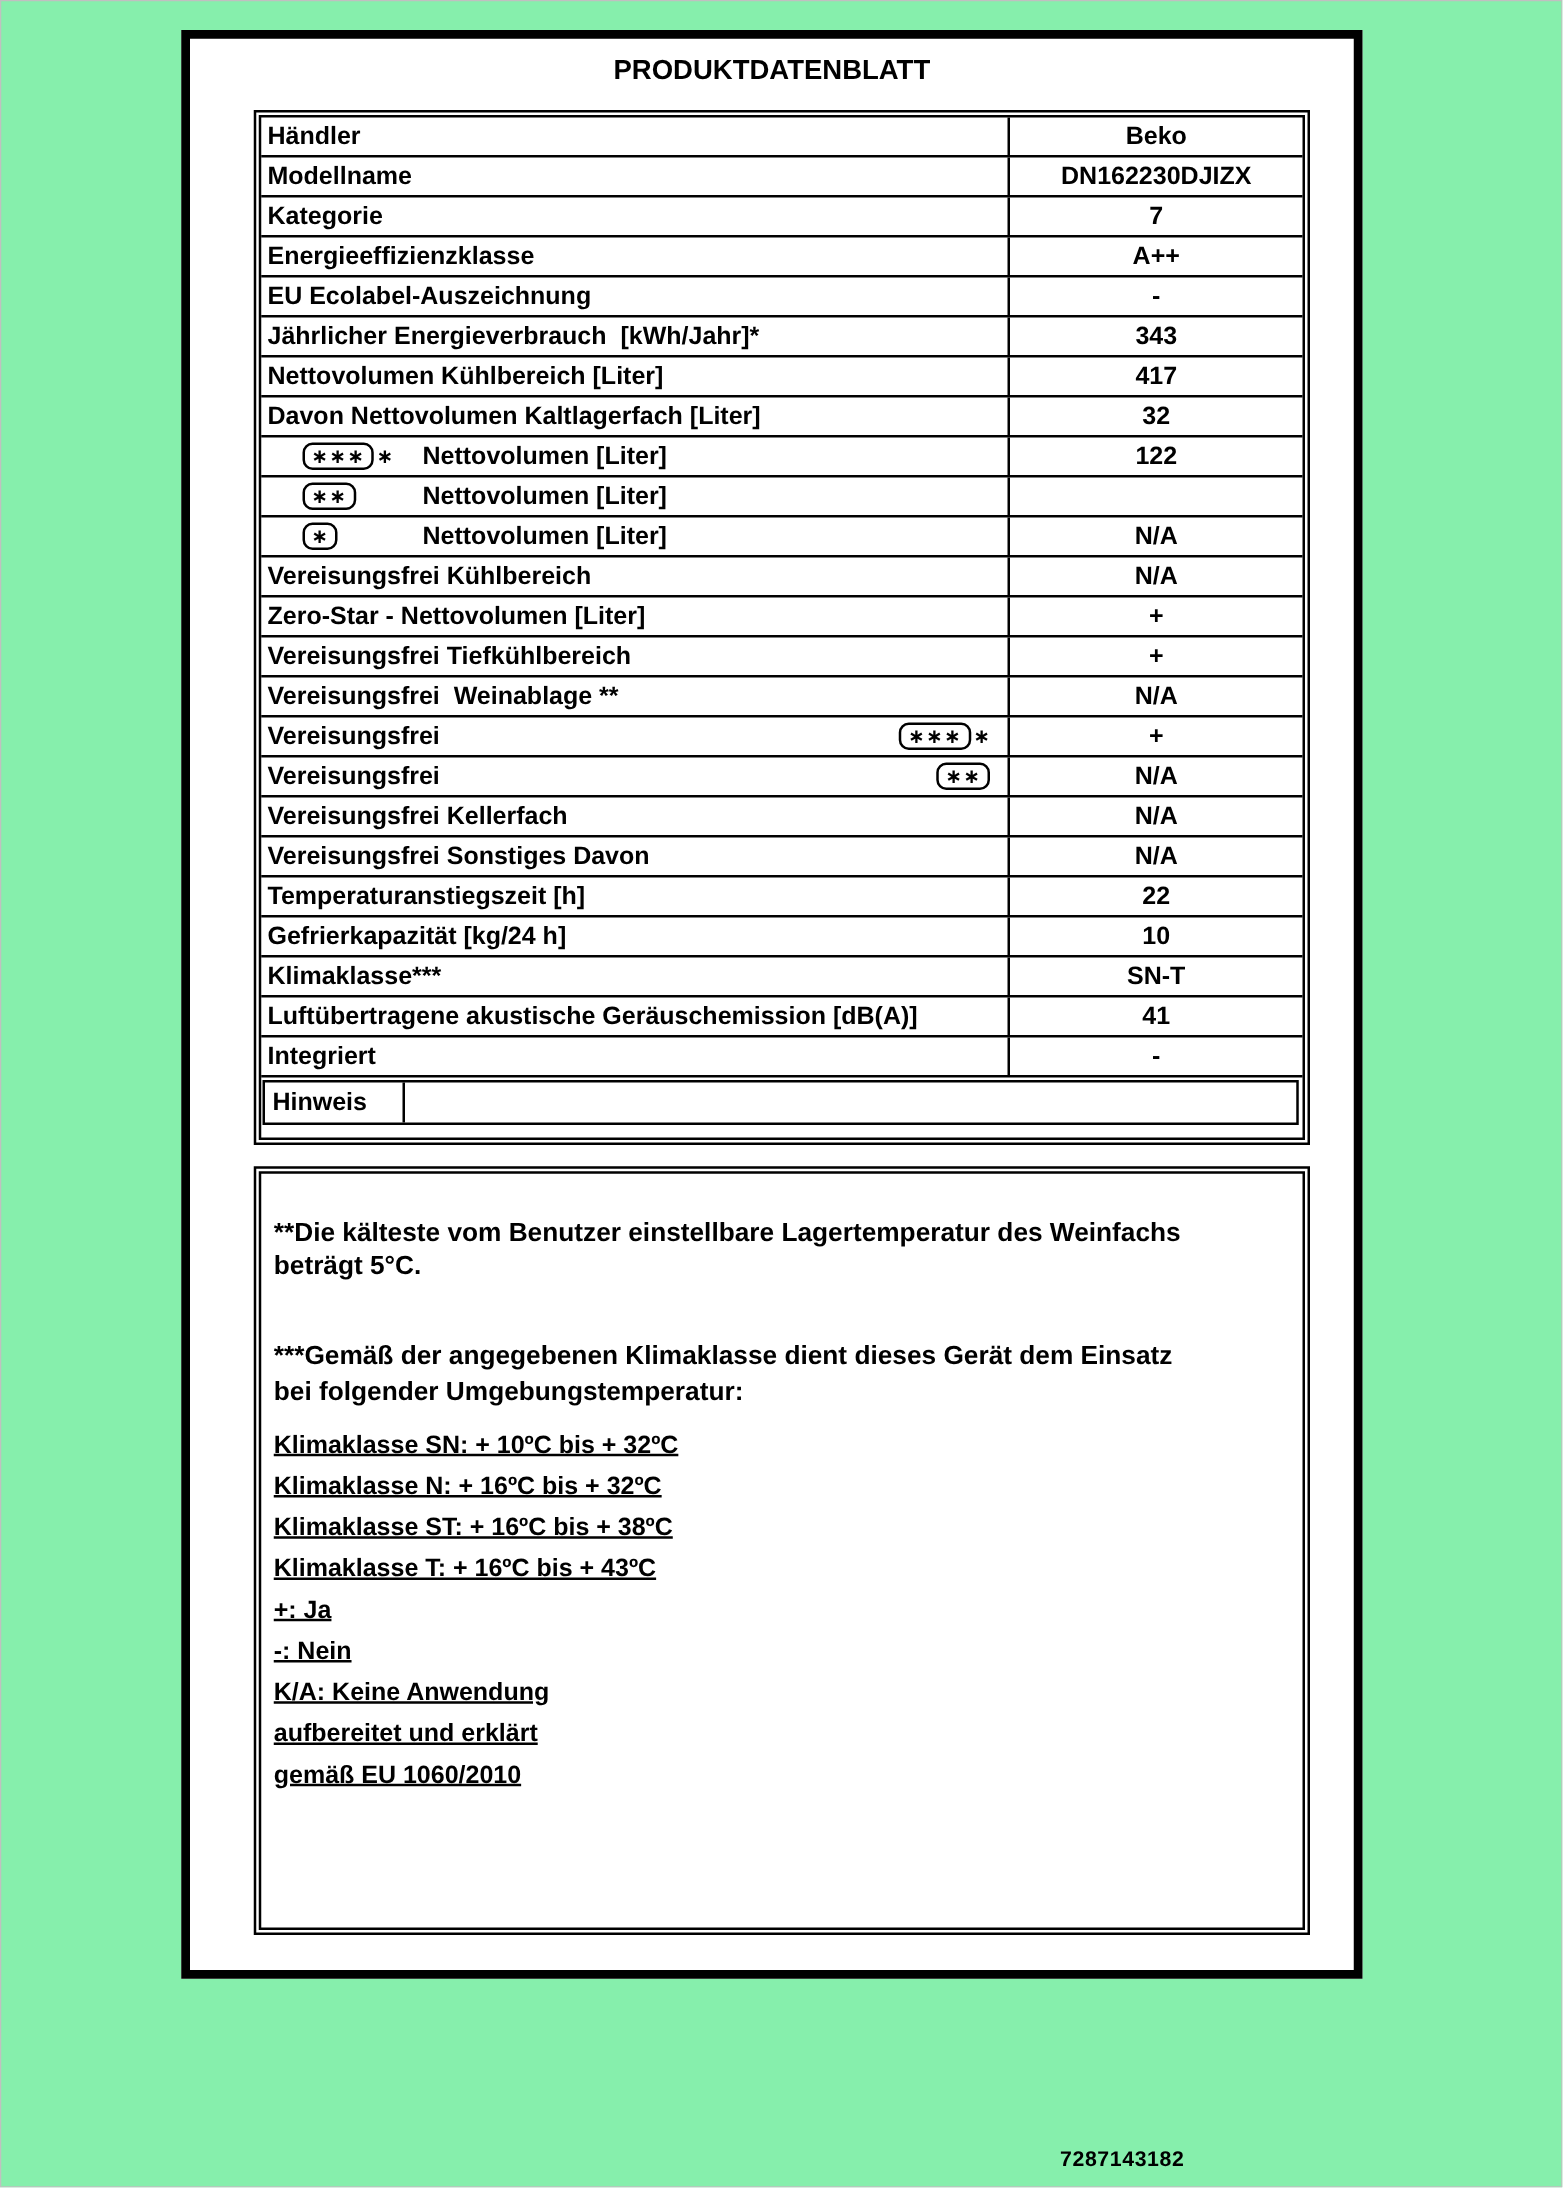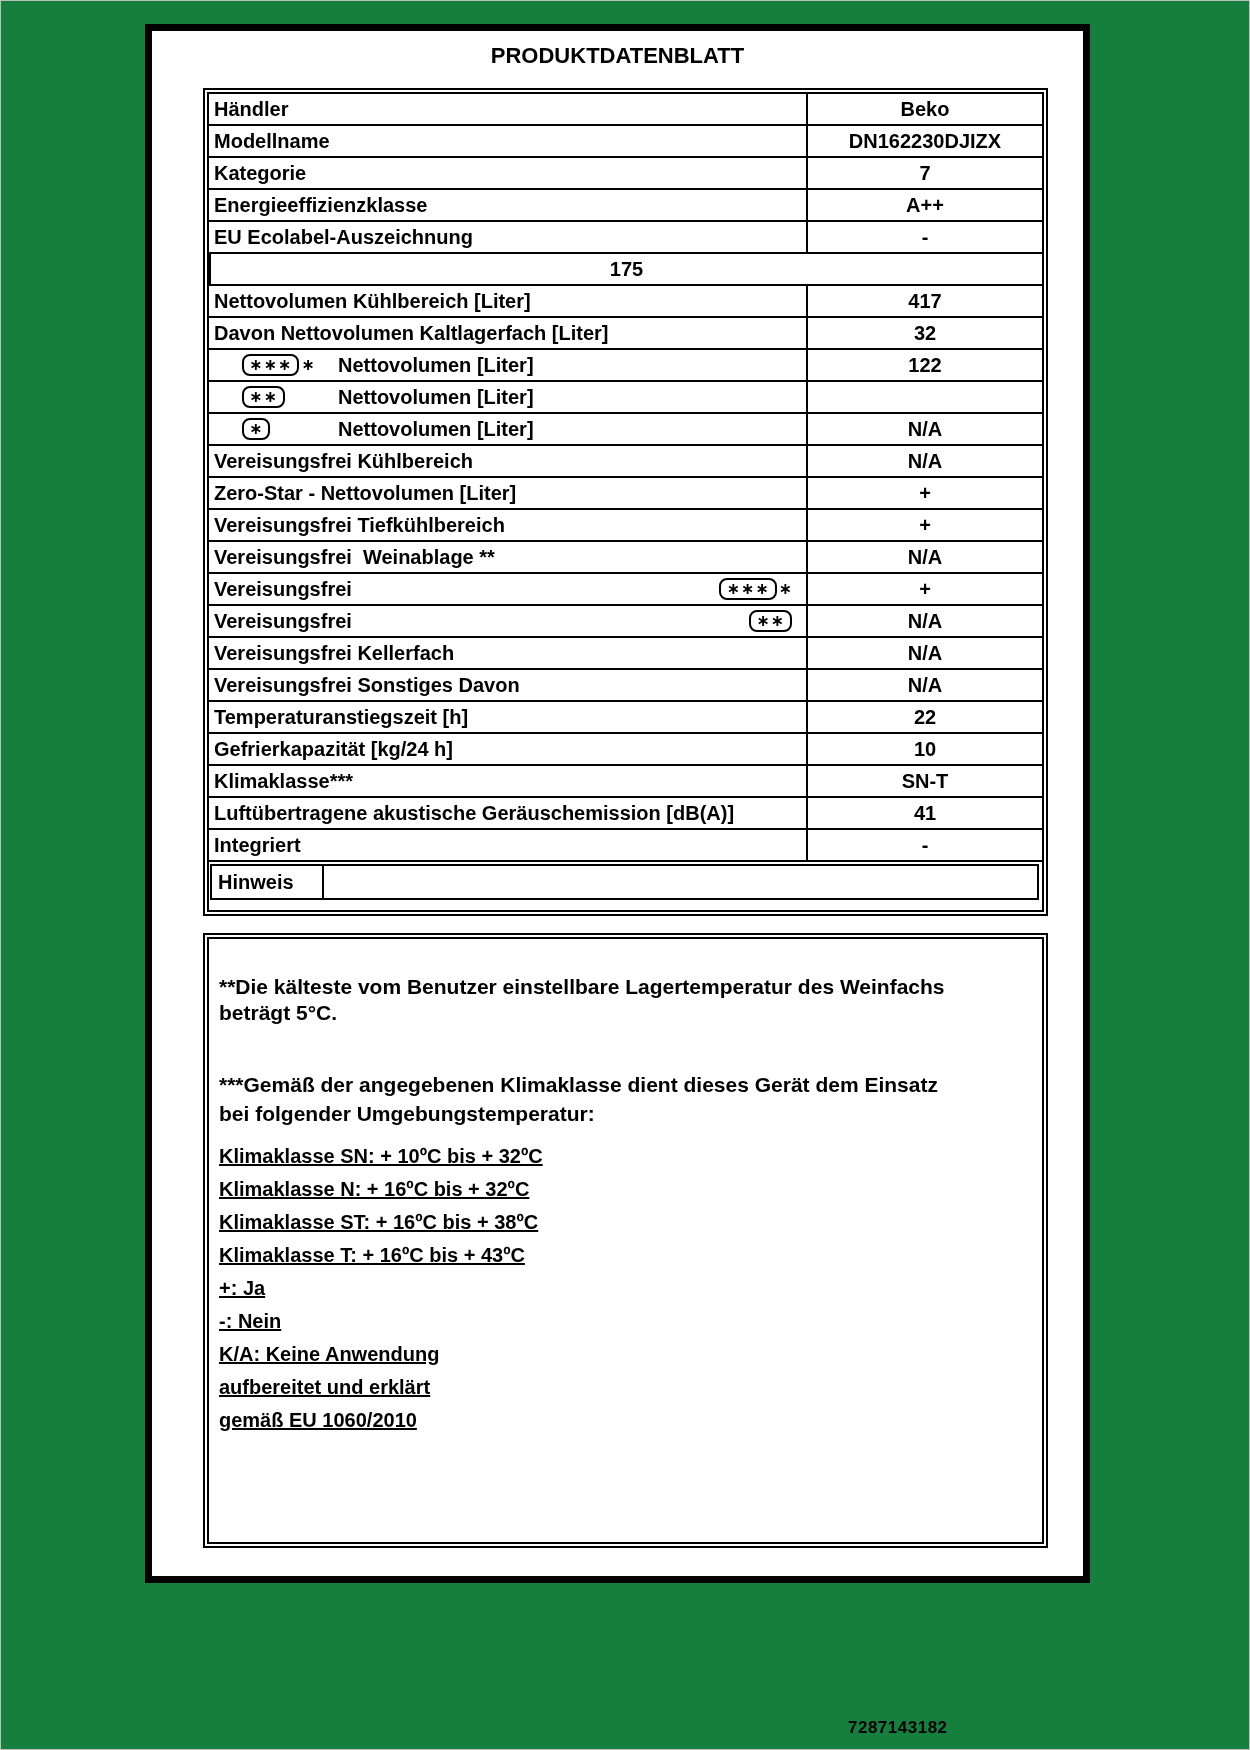--- a/index.html
+++ b/index.html
@@ -1,17 +1,17 @@
 <!DOCTYPE html>
 <html><head>
 <meta charset="utf-8">
 <style>
   html,body{margin:0;padding:0;background:#ffffff;}
   .canvas{
-    position:relative;width:1250px;height:1750px;background:#15803d;
+    position:relative;width:1250px;height:1750px;background:#86efac;
     font-family:"Liberation Sans","DejaVu Sans",sans-serif;
     color:#000;box-shadow:inset 0 0 0 1px #c0c0c0;overflow:hidden;
   }
   .page-border{
     position:absolute;left:145px;top:24px;width:945px;height:1559px;
     border:7px solid #000;box-sizing:border-box;background:#fff;
   }
   .doc-title{
     position:absolute;left:0;right:0;top:12px;text-align:center;
     font-size:22px;font-weight:bold;letter-spacing:0px;
@@ -96,21 +96,24 @@
             </div>
             <div class="cell value">A++</div>
           </div>
           <div class="row">
             <div class="cell label">
               <span class="lbl-text">EU Ecolabel-Auszeichnung</span>
             </div>
             <div class="cell value">-</div>
           </div>
           <div class="row">
-            <div class="cell value">175</div>
+            <div class="cell label">
+              <span class="lbl-text">Jährlicher Energieverbrauch&nbsp; [kWh/Jahr]*</span>
+            </div>
+            <div class="cell value">343</div>
           </div>
           <div class="row">
             <div class="cell label">
               <span class="lbl-text">Nettovolumen Kühlbereich [Liter]</span>
             </div>
             <div class="cell value">417</div>
           </div>
           <div class="row">
             <div class="cell label">
               <span class="lbl-text">Davon Nettovolumen Kaltlagerfach [Liter]</span>

